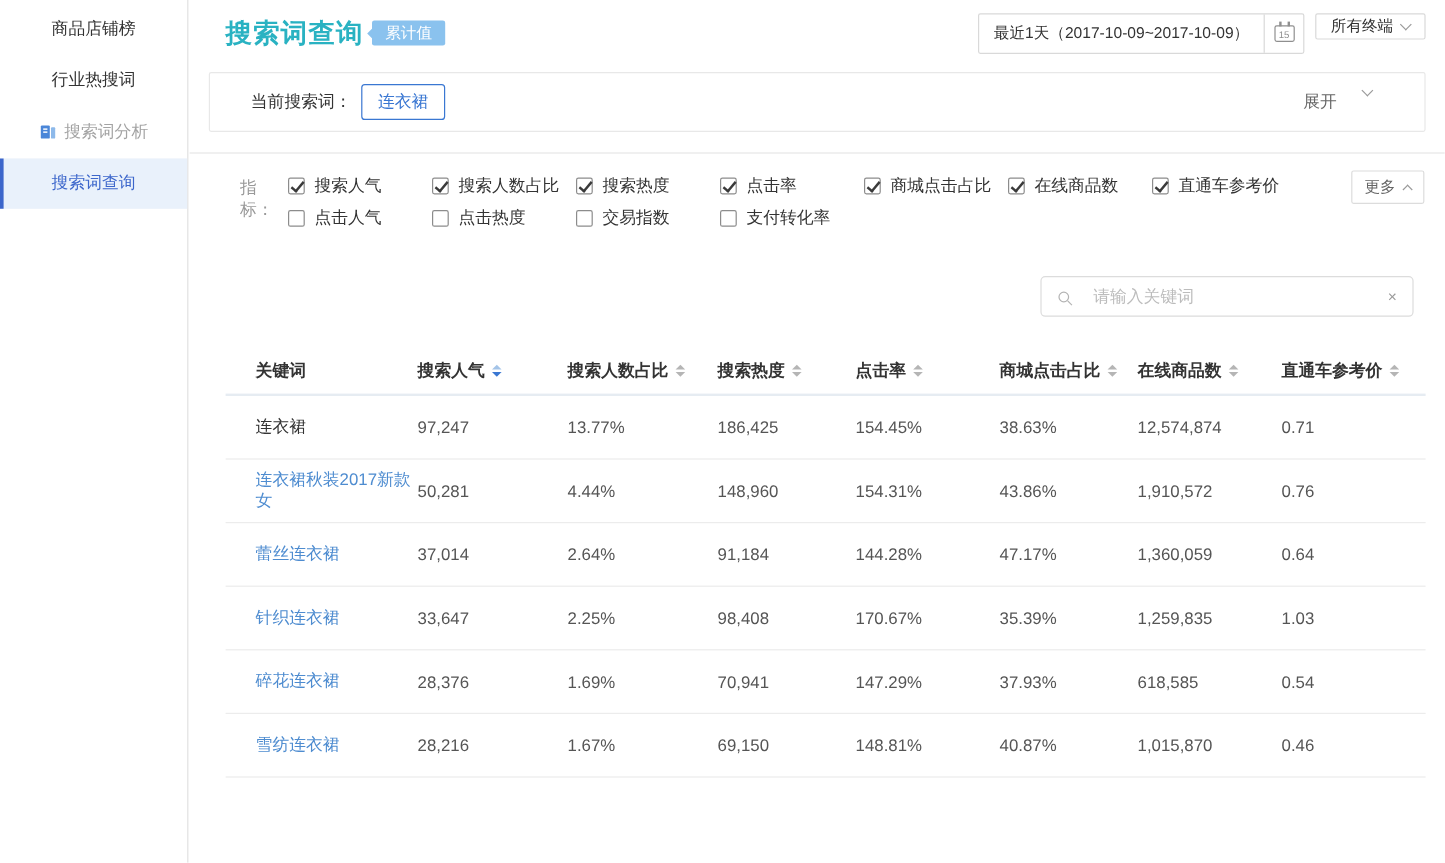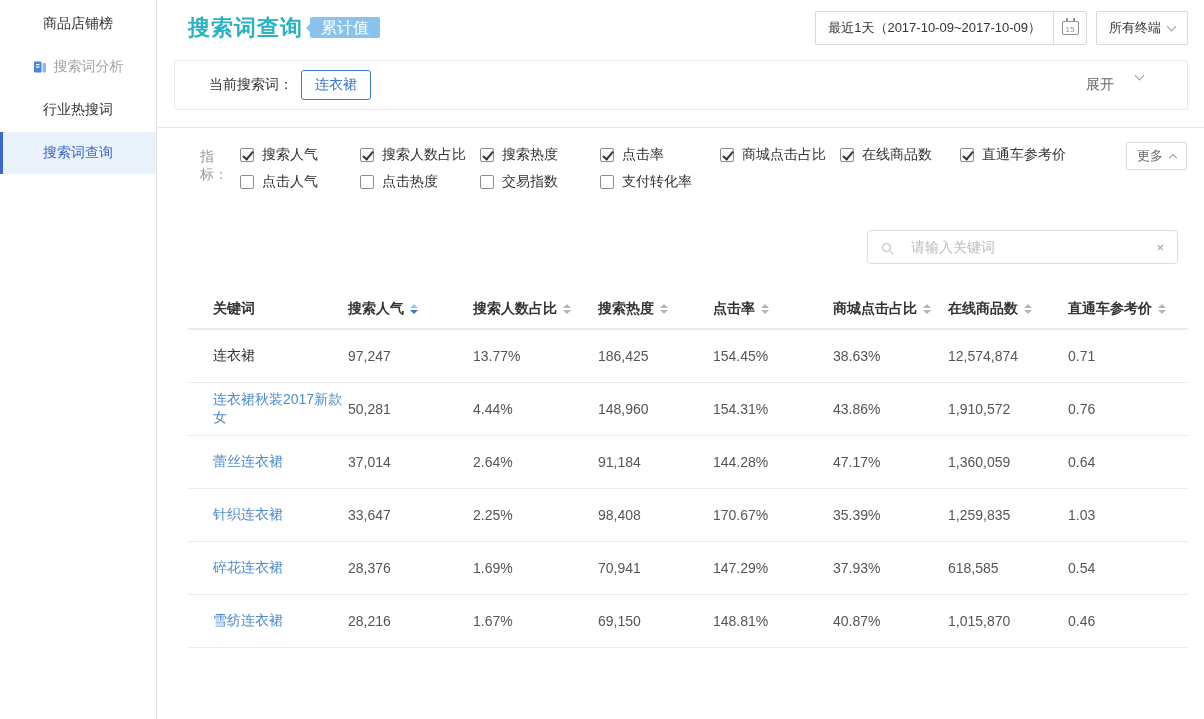--- a/index.html
+++ b/index.html
@@ -15,33 +15,33 @@
     justify-content: center; gap: 7px; font-size: 14px; color: #333; cursor: pointer; }
   .nav-item.muted { color: #a3a3a3; }
   .nav-item.active { background: #e9f1fb; color: #3c66cb; box-shadow: inset 3px 0 0 #3c66cb; }
   .nav-icon { display: inline-flex; }
   
   .content { position: absolute; left: 158px; top: 0; width: 1046px; height: 719px; }
   .topbar { position: relative; height: 128px; border-bottom: 1px solid #e6e6e6; }
   .page-title { position: absolute; left: 30px; top: 13px; font-size: 22px;
     font-weight: bold; color: #29b2c2; letter-spacing: 1px; }
   .badge { position: absolute; left: 152px; top: 17px; background: #8ac2ee; color: #fff;
-    font-size: 16px; line-height: 21px; padding: 0 11px; border-radius: 2px; }
+    font-size: 13px; line-height: 21px; padding: 0 11px; border-radius: 2px; }
   .badge::before { content: ""; position: absolute; left: -9px; top: 50%;
     margin-top: -5px; border: 5px solid transparent; border-right: 5px solid #8ac2ee; }
   .controls { position: absolute; top: 11px; right: 16px; display: flex; gap: 9px; }
   .date-group { display: flex; border: 1px solid #d9d9d9; border-radius: 2px; height: 34px; background: #fff; cursor: pointer; }
   .date-text { padding: 0 12px; line-height: 32px; font-size: 13px; color: #333; }
   .cal-cell { width: 33px; border-left: 1px solid #d9d9d9; display: flex; align-items: center; justify-content: center; }
   .cal { position: relative; width: 17px; height: 14px; border: 1px solid #8f8f8f; border-radius: 2px;
     font-size: 8px; color: #8f8f8f; display: flex; align-items: flex-end; justify-content: center; line-height: 9px; }
   .cal::before, .cal::after { content: ""; position: absolute; top: -4px; width: 2px; height: 4px; background: #8f8f8f; }
   .cal::before { left: 3px; } .cal::after { right: 3px; }
   .select-box { display: flex; align-items: center; gap: 7px; border: 1px solid #d9d9d9; border-radius: 2px;
-    height: 34px; padding: 0 12px; font-size: 13px; color: #333; background: #fff; cursor: pointer; }
+    height: 22px; padding: 0 12px; font-size: 13px; color: #333; background: #fff; cursor: pointer; }
   .chev-dn { width: 7px; height: 7px; border-right: 1px solid #9a9a9a; border-bottom: 1px solid #9a9a9a;
     transform: rotate(45deg); margin-top: -4px; }
   .chev-up { width: 7px; height: 7px; border-right: 1px solid #9a9a9a; border-bottom: 1px solid #9a9a9a;
     transform: rotate(225deg); margin-top: 4px; }
   .filter-card { position: absolute; left: 16px; right: 16px; top: 60px; height: 50px;
     border: 1px solid #e8e8e8; border-radius: 2px; display: flex; align-items: center; background: #fff; }
   .filter-label { margin-left: 34px; font-size: 14px; color: #333; }
   .term-chip { margin-left: 8px; border: 1px solid #3a77d2; color: #3a77d2; border-radius: 3px;
     padding: 5px 13px; font-size: 14px; background: #fff; cursor: pointer; }
   .expand { margin-left: auto; margin-right: 44px; font-size: 14px; color: #666;
@@ -85,34 +85,34 @@
   .kw { color: #333; }
   .kw.link { color: #4e8cd0; cursor: pointer; }
 </style>
 </head>
 <body>
 
 <div class="sidebar">
   <div class="nav-item">
     <span>商品店铺榜</span>
   </div>
+  <div class="nav-item">
+    <span>行业热搜词</span>
+  </div>
   <div class="nav-item muted">
     <span class="nav-icon">
       <svg width="14" height="14" viewBox="0 0 14 14">
         <rect x="1" y="1.5" width="7.5" height="11" rx="1" fill="#4a86d8"></rect>
         <rect x="3" y="4" width="3.5" height="1.2" fill="#fff"></rect>
         <rect x="3" y="6.5" width="3.5" height="1.2" fill="#fff"></rect>
         <rect x="9.5" y="3" width="3.5" height="9.5" rx="0.8" fill="#8db9ea"></rect>
       </svg>
     </span>
     <span>搜索词分析</span>
   </div>
-  <div class="nav-item">
-    <span>行业热搜词</span>
-  </div>
   <div class="nav-item active">
     <span>搜索词查询</span>
   </div>
 </div>
 
 <div class="content">
 
   <div class="topbar">
     <div class="page-title">搜索词查询</div>
     <div class="badge">累计值</div>

